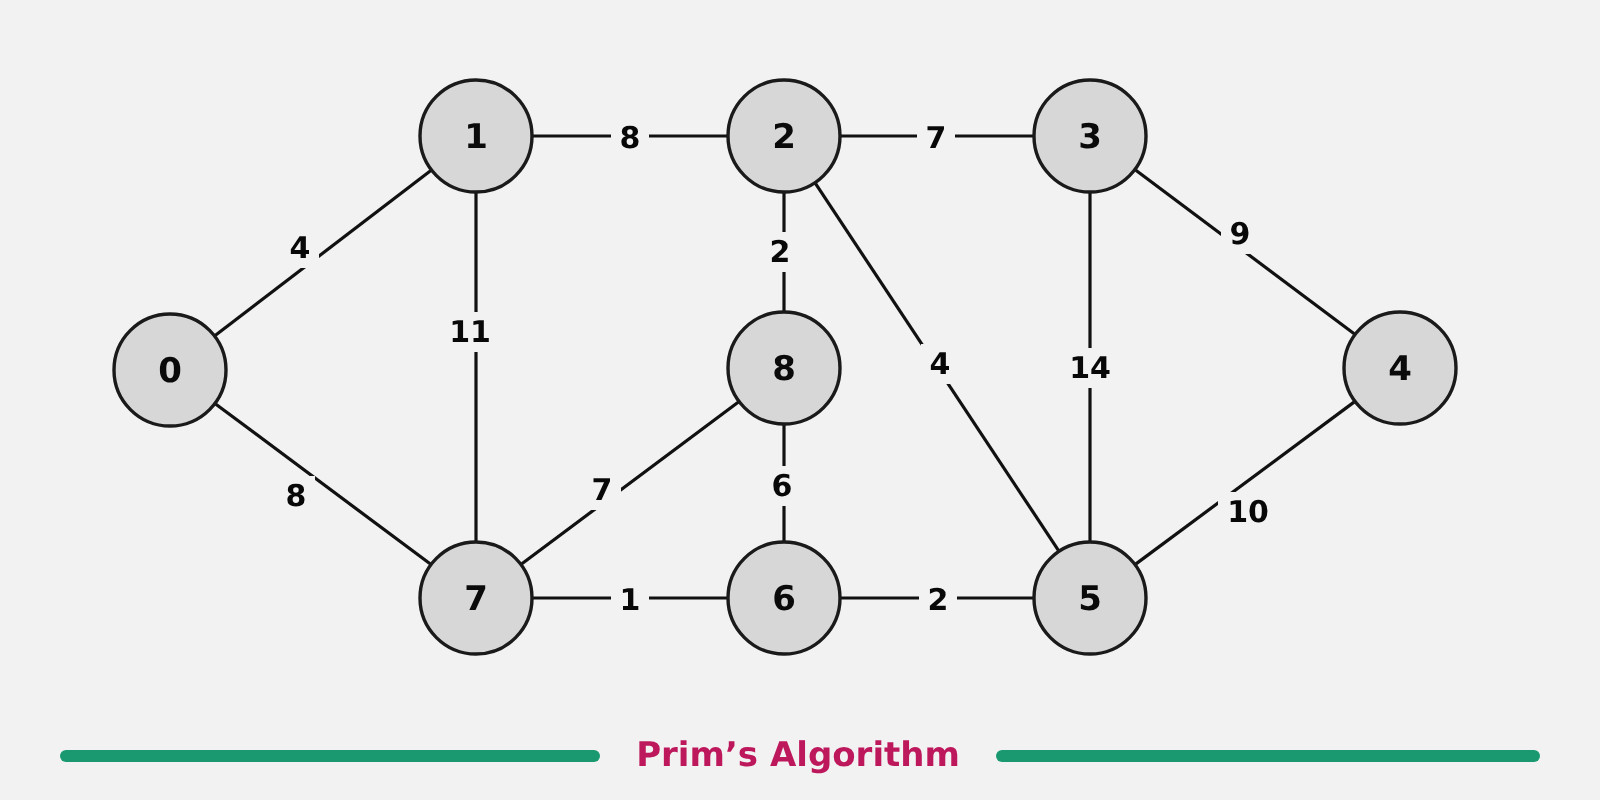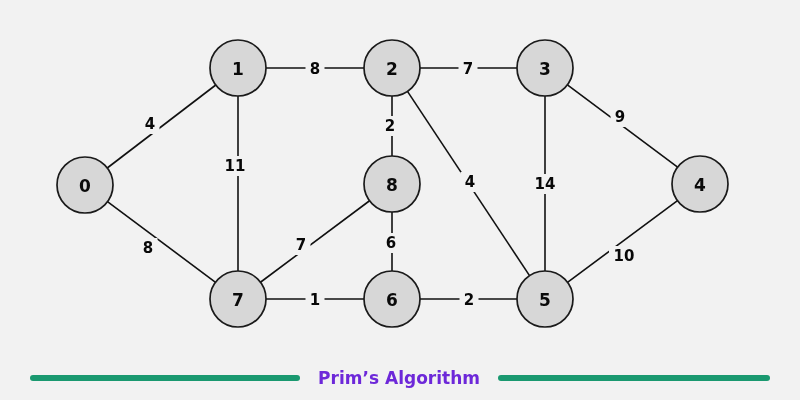--- a/index.html
+++ b/index.html
@@ -78,21 +78,21 @@
   }
   .rule-right {
     width: 282px;
     margin-left: 18px;
     margin-right: 30px;
   }
   #footer-title {
     font-family: "DejaVu Sans", "Liberation Sans", sans-serif;
     font-size: 17px;
     font-weight: bold;
-    color: #6d28d9;
+    color: #be185d;
     white-space: nowrap;
   }
 </style>
 </head>
 <body>
 
 <div id="app">
 
   <svg id="graph-canvas" viewBox="0 0 800 400" xmlns="http://www.w3.org/2000/svg">
     <g id="edges-layer">

